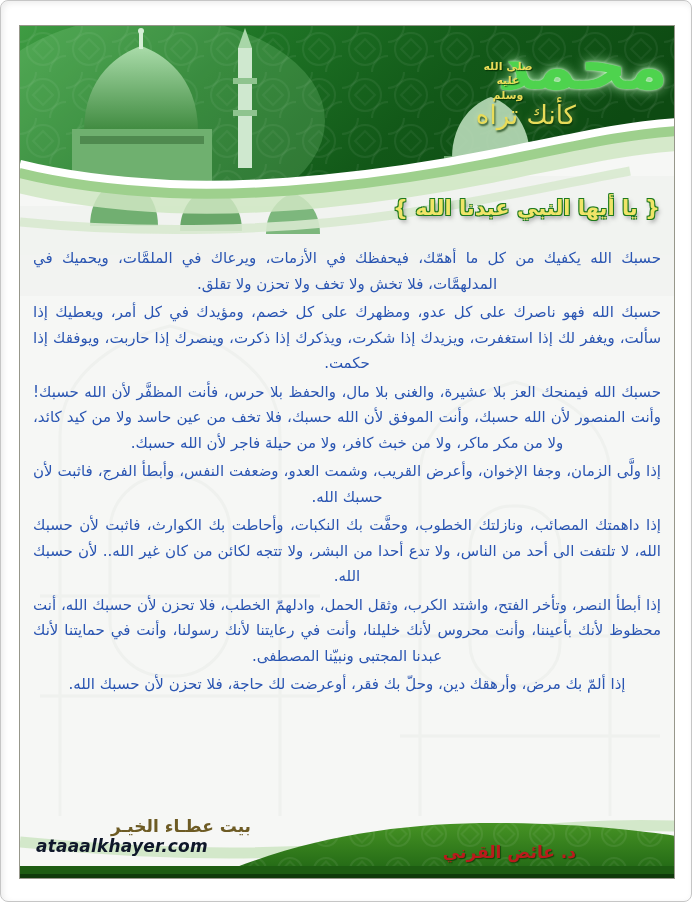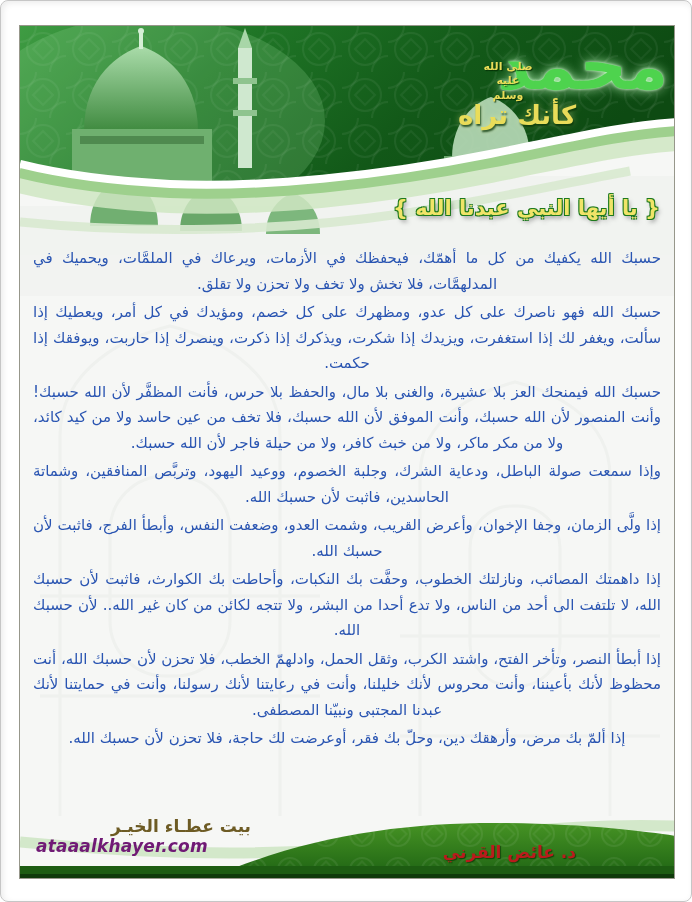--- a/index.html
+++ b/index.html
@@ -12,21 +12,21 @@
 
   
   .header-svg{position:absolute;left:0;top:0;width:656px;height:215px;z-index:2;}
   .prophet-name{position:absolute;top:6px;right:6px;z-index:3;
       font-size:66px;font-weight:bold;line-height:1.05;color:#4ed34e;direction:rtl;
       text-shadow:0 0 12px rgba(190,255,190,.95),0 0 3px #eaffea,2px 3px 3px rgba(0,45,0,.65);}
   .salawat{position:absolute;top:34px;right:140px;width:52px;z-index:3;
       font-size:11px;font-weight:bold;line-height:1.3;color:#e9dc59;text-align:center;direction:rtl;
       text-shadow:1px 1px 1px rgba(0,40,0,.8);}
   .tagline{position:absolute;top:74px;right:98px;z-index:3;
-      font-size:26px;font-weight:bold;color:#e9dc59;direction:rtl;
+      font-size:26px;font-weight:normal;color:#e9dc59;direction:rtl;
       text-shadow:1px 2px 2px rgba(0,45,0,.75),0 0 7px rgba(255,255,170,.45);}
 
   
   .watermark{position:absolute;left:0;top:150px;width:656px;height:650px;z-index:1;opacity:.5;}
 
   
   .page-title{position:absolute;top:170px;right:14px;z-index:4;direction:rtl;
       font-size:21px;font-weight:bold;color:#f0e468;letter-spacing:.5px;
       text-shadow:1px 1px 0 #1e7a1e,-1px -1px 0 #1e7a1e,1px -1px 0 #1e7a1e,-1px 1px 0 #1e7a1e,
                   2px 3px 4px rgba(70,70,70,.5);}
@@ -34,21 +34,21 @@
   
   .paragraphs{position:absolute;top:220px;left:13px;right:13px;z-index:4;direction:rtl;}
   .paragraphs p{margin:0 0 3px 0;font-size:15px;font-weight:normal;color:#2a55b2;
       line-height:25.5px;text-align:justify;text-align-last:center;}
 
   
   .footer{position:absolute;left:0;bottom:0;width:656px;height:62px;z-index:5;}
   .footer-svg{position:absolute;left:0;top:0;width:656px;height:62px;}
   .site-block{position:absolute;left:16px;top:1px;width:215px;line-height:1.15;}
   .site-name{font-size:17px;font-weight:bold;color:#6d5b24;direction:rtl;}
-  .site-url{font-size:17px;font-weight:bold;font-style:italic;color:#701a75;letter-spacing:.2px;}
+  .site-url{font-size:17px;font-weight:bold;font-style:italic;color:#0f172a;letter-spacing:.2px;}
   .author-name{position:absolute;right:100px;bottom:16px;direction:rtl;
       font-size:17px;font-weight:bold;color:#b91c1c;text-shadow:1px 1px 1px rgba(0,40,0,.6);}
 </style>
 </head>
 <body>
 
 <div class="page">
   <div class="content">
 
     <svg class="header-svg" viewBox="0 0 656 215" preserveAspectRatio="none">
@@ -128,21 +128,20 @@
         <rect x="320" y="0" width="336" height="40"></rect>
       </g>
     </svg>
 
     <div class="page-title">{ يا أيها النبي عبدنا الله }</div>
 
     <div class="paragraphs">
       <p>حسبك الله يكفيك من كل ما أهمّك، فيحفظك في الأزمات، ويرعاك في الملمَّات، ويحميك في المدلهمَّات، فلا تخش ولا تخف ولا تحزن ولا تقلق.</p>
       <p>حسبك الله فهو ناصرك على كل عدو، ومظهرك على كل خصم، ومؤيدك في كل أمر، ويعطيك إذا سألت، ويغفر لك إذا استغفرت، ويزيدك إذا شكرت، ويذكرك إذا ذكرت، وينصرك إذا حاربت، ويوفقك إذا حكمت.</p>
       <p>حسبك الله فيمنحك العز بلا عشيرة، والغنى بلا مال، والحفظ بلا حرس، فأنت المظفَّر لأن الله حسبك! وأنت المنصور لأن الله حسبك، وأنت الموفق لأن الله حسبك، فلا تخف من عين حاسد ولا من كيد كائد، ولا من مكر ماكر، ولا من خبث كافر، ولا من حيلة فاجر لأن الله حسبك.</p>
-      <p>وإذا سمعت صولة الباطل، ودعاية الشرك، وجلبة الخصوم، ووعيد اليهود، وتربَّص المنافقين، وشماتة الحاسدين، فاثبت لأن حسبك الله.</p>
       <p>إذا ولَّى الزمان، وجفا الإخوان، وأعرض القريب، وشمت العدو، وضعفت النفس، وأبطأ الفرج، فاثبت لأن حسبك الله.</p>
       <p>إذا داهمتك المصائب، ونازلتك الخطوب، وحفَّت بك النكبات، وأحاطت بك الكوارث، فاثبت لأن حسبك الله، لا تلتفت الى أحد من الناس، ولا تدع أحدا من البشر، ولا تتجه لكائن من كان غير الله.. لأن حسبك الله.</p>
       <p>إذا أبطأ النصر، وتأخر الفتح، واشتد الكرب، وثقل الحمل، وادلهمّ الخطب، فلا تحزن لأن حسبك الله، أنت محظوظ لأنك بأعيننا، وأنت محروس لأنك خليلنا، وأنت في رعايتنا لأنك رسولنا، وأنت في حمايتنا لأنك عبدنا المجتبى ونبيّنا المصطفى.</p>
       <p>إذا ألمّ بك مرض، وأرهقك دين، وحلّ بك فقر، أوعرضت لك حاجة، فلا تحزن لأن حسبك الله.</p>
     </div>
 
     <div class="footer">
       <svg class="footer-svg" viewBox="0 0 656 62" preserveAspectRatio="none">
         <defs>
           <linearGradient id="hillG" x1="0" y1="0" x2="0" y2="1">

